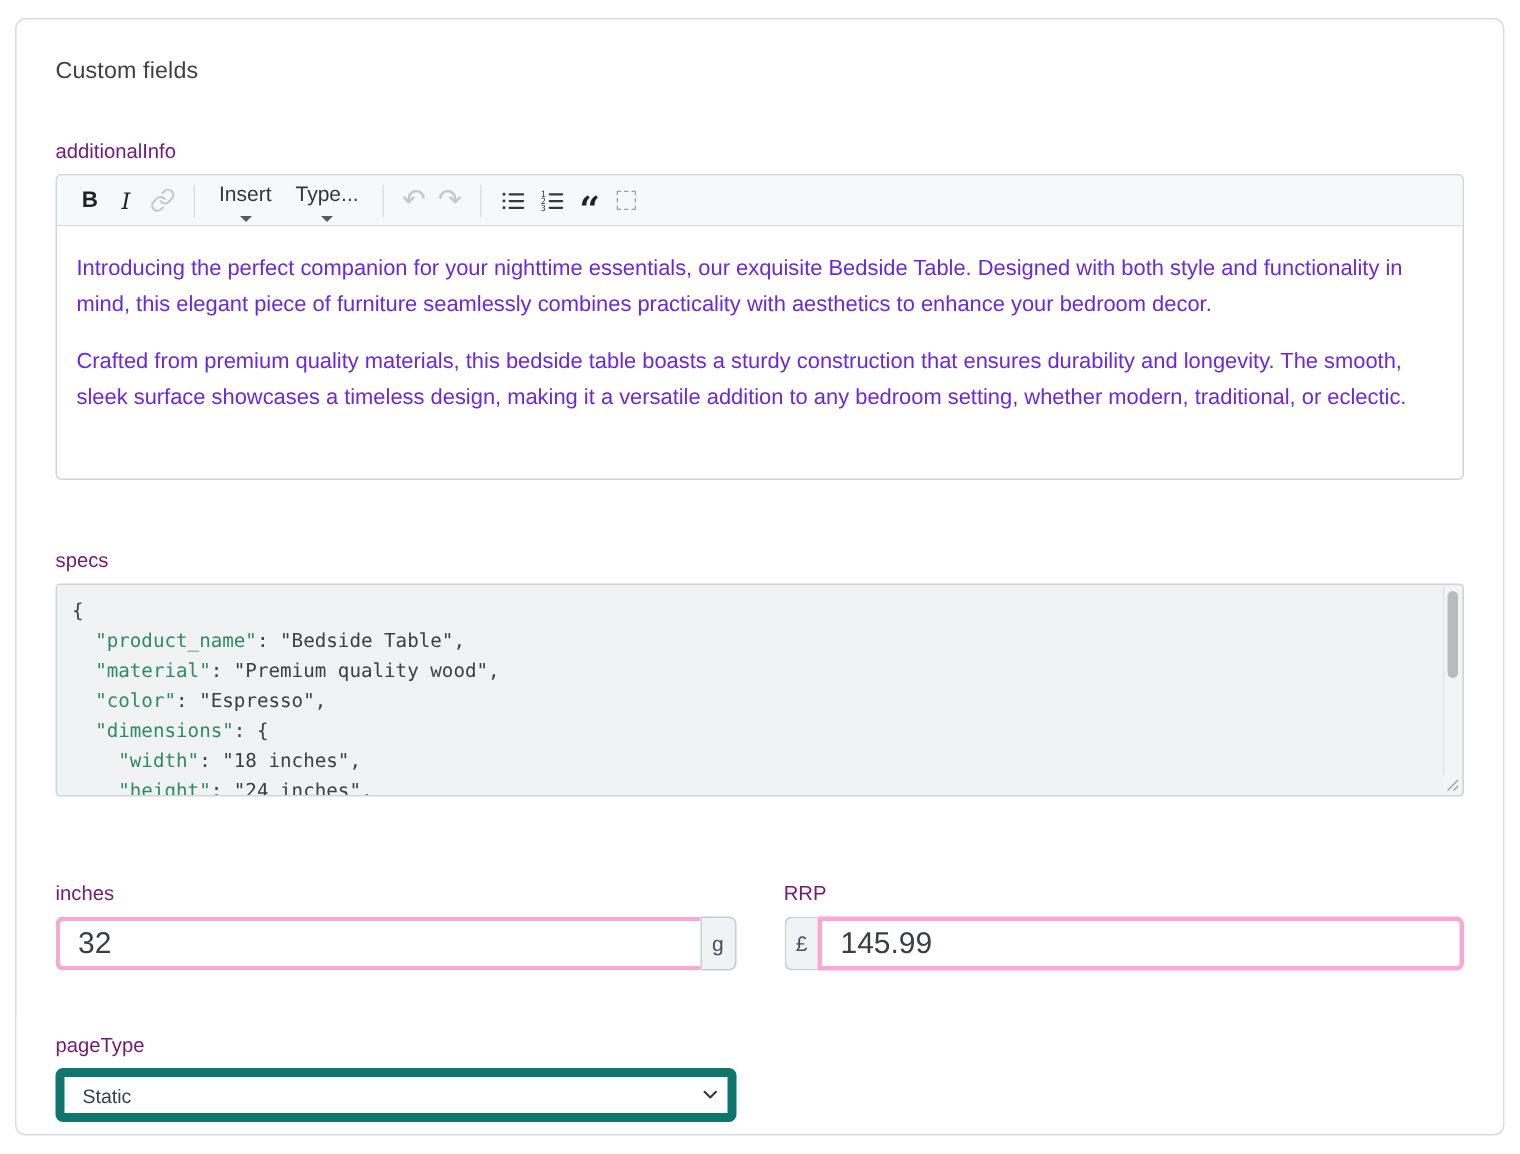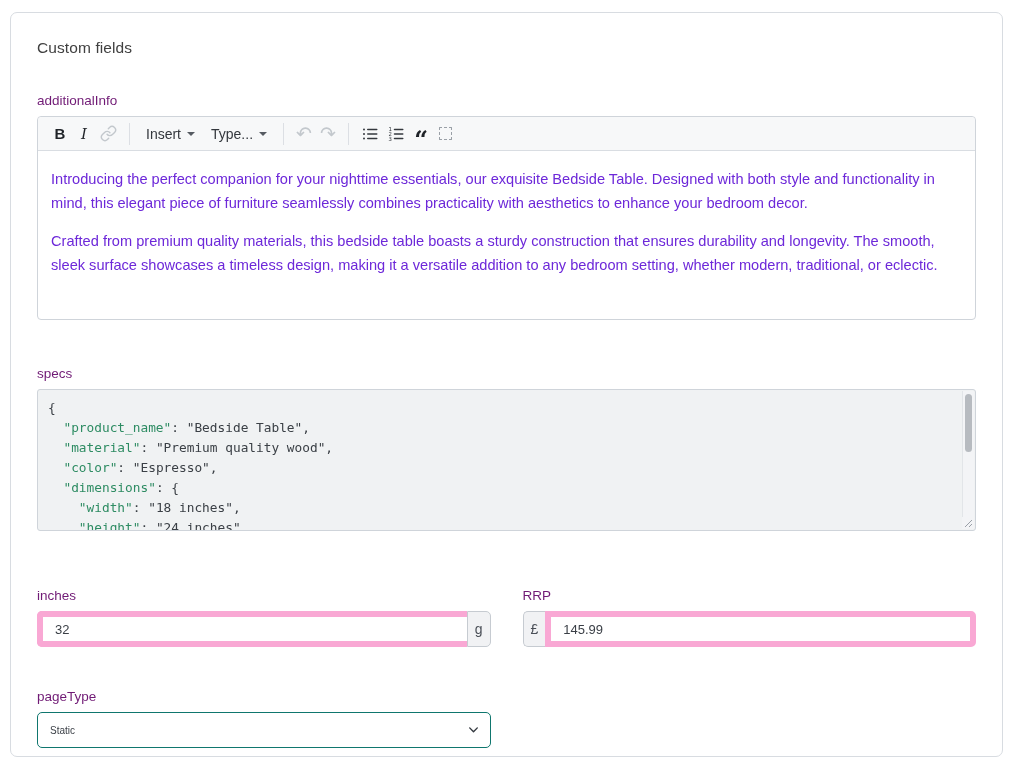--- a/index.html
+++ b/index.html
@@ -24,21 +24,21 @@
   }
   .tb-btn {
     display:flex; align-items:center; justify-content:center;
     min-width:24px; height:26px; padding:0 4px; border:none; background:transparent;
     cursor:pointer; color:#1f2328; border-radius:3px;
   }
   .tb-btn.disabled { color:#c3c8cd; cursor:default; }
   .tb-bold { font-weight:700; font-size:15px; font-family:"Liberation Sans", sans-serif; }
   .tb-italic { font-style:italic; font-family:"DejaVu Serif", serif; font-size:15px; }
   .tb-divider { width:1px; height:22px; background:#dcdfe4; margin:0 8px; flex:none; }
-  .tb-dd { display:flex; align-items:center; gap:6px; font-size:14px; color:#33373d; padding:0 8px; height:26px; background:transparent; border:none; cursor:pointer; }
+  .tb-dd { display:flex; align-items:center; gap:6px; font-size:14px; color:#33373d; padding:0 8px; height:26px; background:transparent; border:none; cursor:pointer;flex-direction:column; }
   .caret { width:0; height:0; border-left:4px solid transparent; border-right:4px solid transparent; border-top:4.5px solid #565b62; margin-top:1px; }
   .tb-arrow { font-size:19px; line-height:1; font-family:"DejaVu Sans", sans-serif; }
   .tb-quote { font-family:"DejaVu Serif", serif; font-weight:700; font-size:24px; line-height:0.4; padding-top:12px; }
   .tb-dashed { width:13px; height:13px; border:1.6px dashed #9aa0a7; border-radius:1px; }
   .editor-content { padding:2px 13px; height:168px; overflow:hidden; border-radius:0 0 4px 4px; }
   .editor-content p { font-size:14.6px; line-height:23.5px; color:#6d28d9; margin:15px 0; }
 
   
   .specs-box {
     position:relative; height:142px; background:#f0f2f3;
@@ -53,37 +53,37 @@
   .v-scrollbar { position:absolute; top:1px; right:1px; bottom:1px; width:12px; background:#f3f4f6; border-left:1px solid #e2e5e8; }
   .v-thumb { position:absolute; top:3px; left:2px; width:7px; height:58px; background:#b7bbc0; border-radius:4px; }
   .resize-grip { position:absolute; right:1px; bottom:1px; width:12px; height:12px; background:#f3f4f6; }
 
   
   .fields-grid {
     display:grid; grid-template-columns:1fr 1fr; column-gap:32px; row-gap:42px;
   }
   .control-row { display:flex; width:100%; }
   .text-input {
-    flex:1 1 auto; min-width:0; height:36px; border:6px solid #f9a8d4; border-radius:5px;
-    font-size:13px; color:#3a3f46; padding:0 12px; background:#fff; outline:none;
+    flex:1 1 auto; min-width:0; height:36px; border:3px solid #f9a8d4; border-radius:5px;
+    font-size:20px; color:#3a3f46; padding:0 12px; background:#fff; outline:none;
     font-family:"Liberation Sans", sans-serif;
   }
   .text-input.has-suffix { border-top-right-radius:0; border-bottom-right-radius:0; border-right:none; }
   .text-input.has-prefix { border-top-left-radius:0; border-bottom-left-radius:0; }
   .addon {
     flex:none; display:flex; align-items:center; justify-content:center;
     height:36px; padding:0 7px; background:#f1f2f4; border:1px solid #c6cbd1;
     font-size:14px; color:#4a4f57;
   }
   .addon.right { border-radius:0 5px 5px 0; }
   .addon.left  { border-radius:5px 0 0 5px; border-right:none; }
   .select-wrap { position:relative; width:100%; }
   .select {
-    width:100%; height:36px; border:1px solid #0f766e; border-radius:5px;
-    background:#fff; font-size:10px; color:#3a3f46; padding:0 12px;
+    width:100%; height:36px; border:6px solid #0f766e; border-radius:5px;
+    background:#fff; font-size:13px; color:#3a3f46; padding:0 12px;
     appearance:none; -webkit-appearance:none; outline:none;
     font-family:"Liberation Sans", sans-serif;
   }
   .select-chevron { position:absolute; right:11px; top:11px; pointer-events:none; }
   svg { display:block; }
 </style>
 </head>
 <body>
 
 <div class="card">

